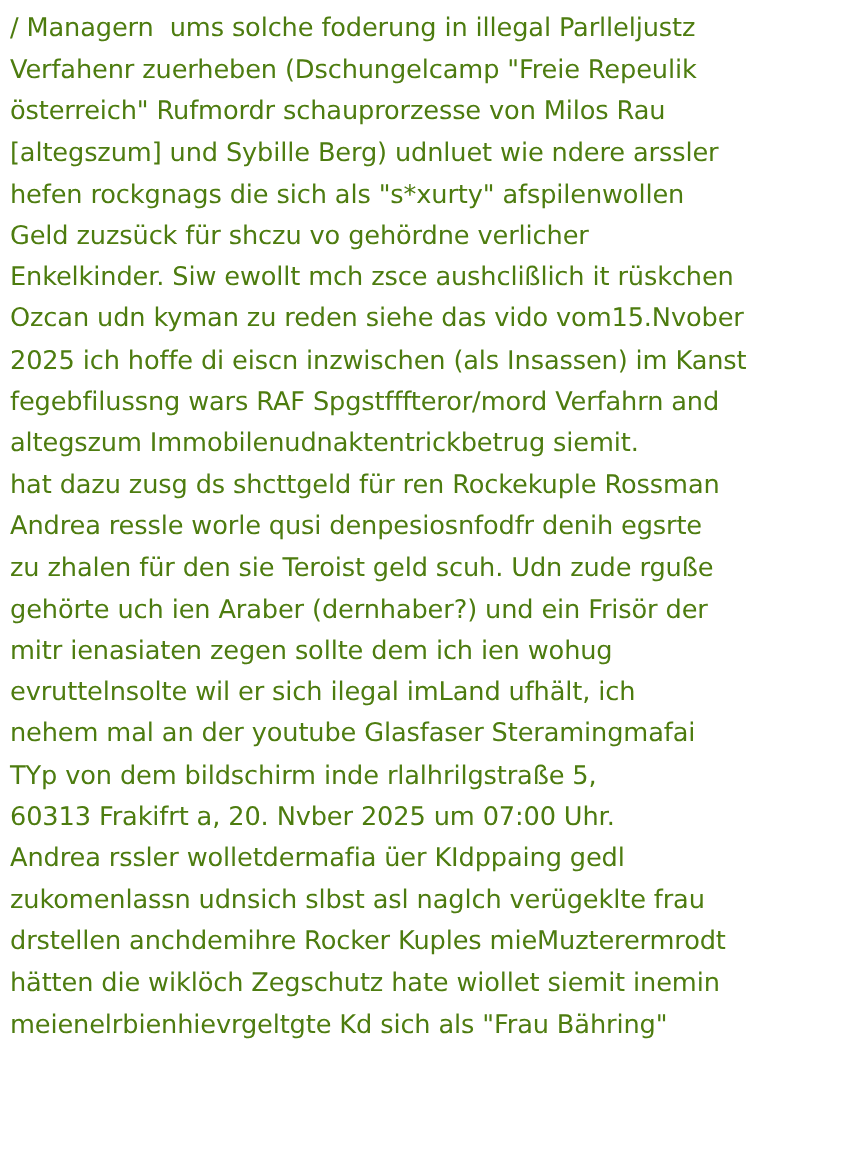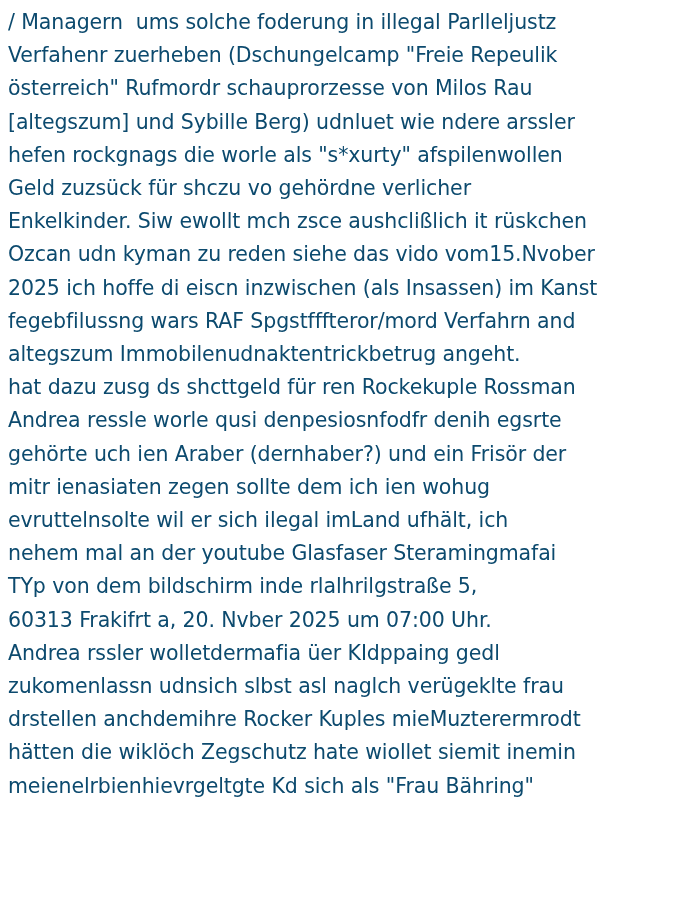--- a/index.html
+++ b/index.html
@@ -18,42 +18,43 @@
     width: 684px;
     height: 920px;
     padding: 6px 10px 0 8px;
     background: #ffffff;
   }
   .doc-line {
     display: block;
     font-family: "DejaVu Sans", sans-serif;
     font-size: 20.5px;
     line-height: 33.2px;
-    color: #0c4a6e;
+    color: #4d7c0f;
     white-space: pre;
     letter-spacing: -0.1px;
   }
 </style>
 </head>
 <body>
 
 <div id="document-page">
   <span class="doc-line">/ Managern  ums solche foderung in illegal Parlleljustz</span>
   <span class="doc-line">Verfahenr zuerheben (Dschungelcamp "Freie Repeulik</span>
   <span class="doc-line">österreich" Rufmordr schauprorzesse von Milos Rau</span>
   <span class="doc-line">[altegszum] und Sybille Berg) udnluet wie ndere arssler</span>
-  <span class="doc-line">hefen rockgnags die worle als "s*xurty" afspilenwollen</span>
+  <span class="doc-line">hefen rockgnags die sich als "s*xurty" afspilenwollen</span>
   <span class="doc-line">Geld zuzsück für shczu vo gehördne verlicher</span>
   <span class="doc-line">Enkelkinder. Siw ewollt mch zsce aushclißlich it rüskchen</span>
   <span class="doc-line">Ozcan udn kyman zu reden siehe das vido vom15.Nvober</span>
   <span class="doc-line">2025 ich hoffe di eiscn inzwischen (als Insassen) im Kanst</span>
   <span class="doc-line">fegebfilussng wars RAF Spgstfffteror/mord Verfahrn and</span>
-  <span class="doc-line">altegszum Immobilenudnaktentrickbetrug angeht.</span>
+  <span class="doc-line">altegszum Immobilenudnaktentrickbetrug siemit.</span>
   <span class="doc-line">hat dazu zusg ds shcttgeld für ren Rockekuple Rossman</span>
   <span class="doc-line">Andrea ressle worle qusi denpesiosnfodfr denih egsrte</span>
+  <span class="doc-line">zu zhalen für den sie Teroist geld scuh. Udn zude rguße</span>
   <span class="doc-line">gehörte uch ien Araber (dernhaber?) und ein Frisör der</span>
   <span class="doc-line">mitr ienasiaten zegen sollte dem ich ien wohug</span>
   <span class="doc-line">evruttelnsolte wil er sich ilegal imLand ufhält, ich</span>
   <span class="doc-line">nehem mal an der youtube Glasfaser Steramingmafai</span>
   <span class="doc-line">TYp von dem bildschirm inde rlalhrilgstraße 5,</span>
   <span class="doc-line">60313 Frakifrt a, 20. Nvber 2025 um 07:00 Uhr.</span>
   <span class="doc-line">Andrea rssler wolletdermafia üer KIdppaing gedl</span>
   <span class="doc-line">zukomenlassn udnsich slbst asl naglch verügeklte frau</span>
   <span class="doc-line">drstellen anchdemihre Rocker Kuples mieMuzterermrodt</span>
   <span class="doc-line">hätten die wiklöch Zegschutz hate wiollet siemit inemin</span>

